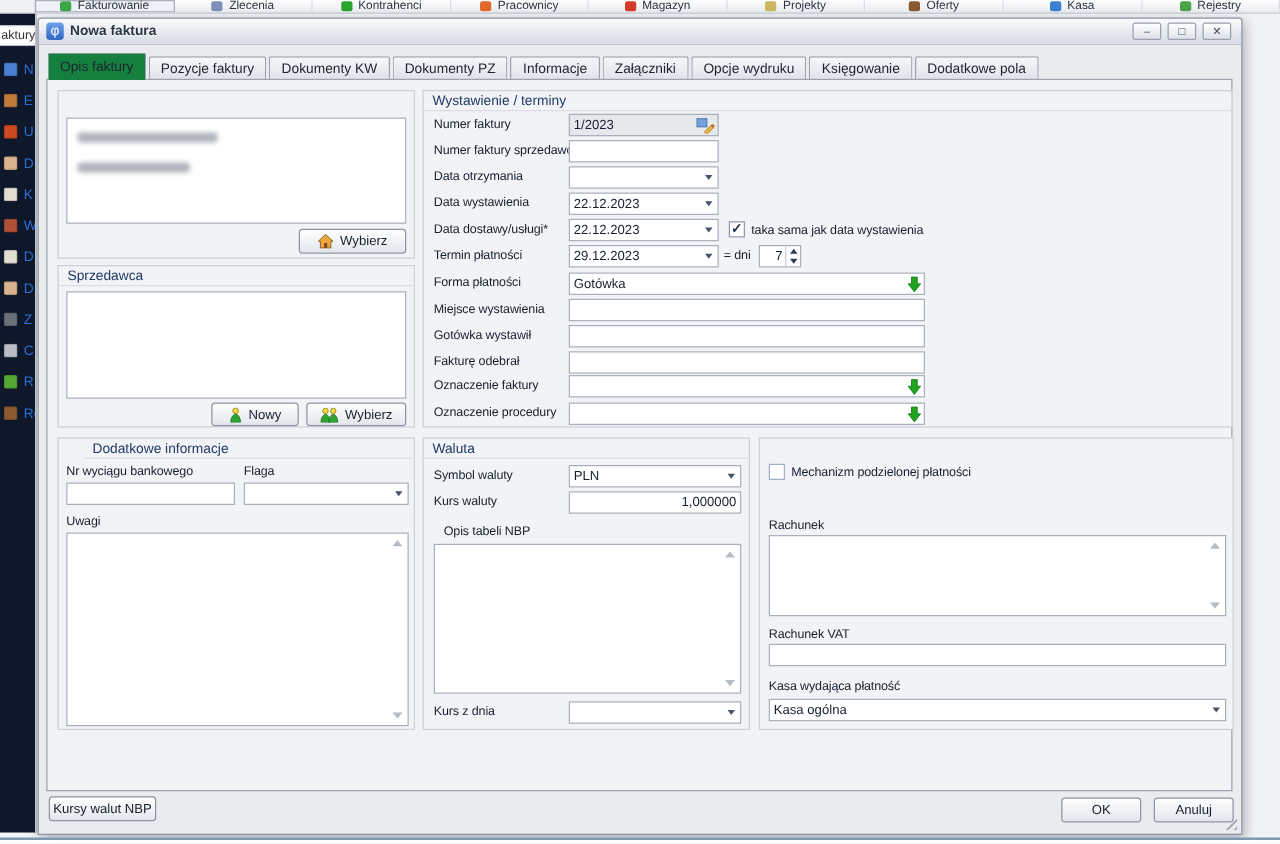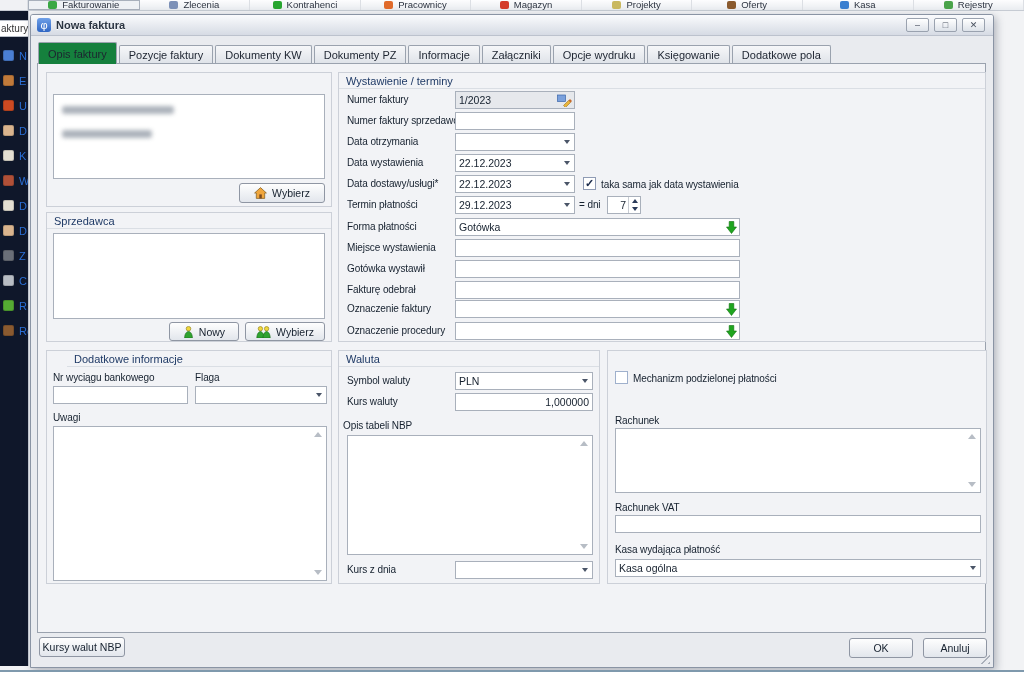--- a/index.html
+++ b/index.html
@@ -390,21 +390,21 @@
         <div class="grp-hdr">Waluta</div>
         <span class="lbl" style="left:8px;top:24px;">Symbol waluty</span>
         <div class="combo" style="left:116px;top:21px;width:138px;">
           <span class="val">PLN</span>
           <span class="arrow">
               <span class="tri-down"></span>
             </span>
         </div>
         <span class="lbl" style="left:8px;top:45px;">Kurs waluty</span>
         <input class="field rt" style="left: 116px; top: 42px; width: 138px;" value="1,000000">
-        <span class="lbl" style="left:4px;top:69px;">Opis tabeli NBP</span>
+        <span class="lbl" style="left:16px;top:69px;">Opis tabeli NBP</span>
         <div class="tarea-wrap" style="left:8px;top:84px;width:246px;height:120px;">
           <textarea class="tarea" style=""></textarea>
           <span class="scroll-up"></span>
           <span class="scroll-dn"></span>
         </div>
         <span class="lbl" style="left:8px;top:213px;">Kurs z dnia</span>
         <div class="combo" style="left:116px;top:210px;width:138px;">
           <span class="val"></span>
           <span class="arrow">
               <span class="tri-down"></span>

